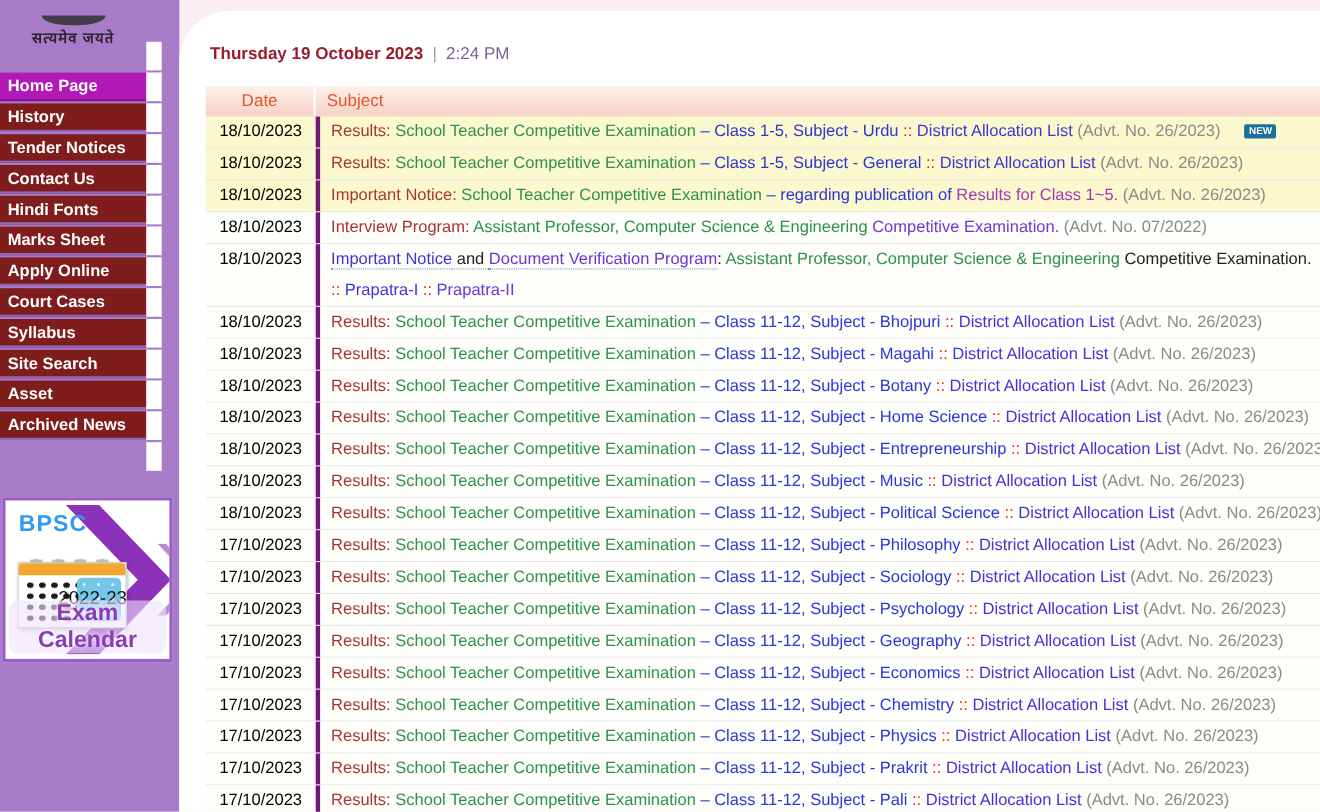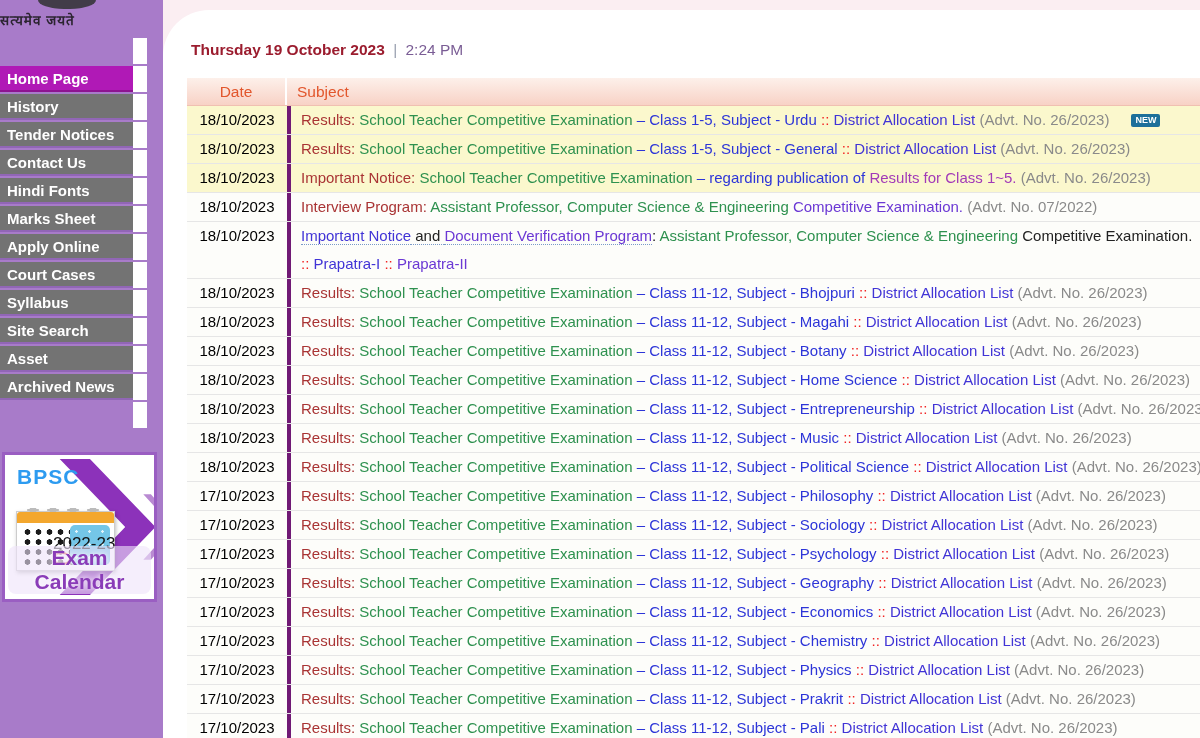--- a/index.html
+++ b/index.html
@@ -2,26 +2,26 @@
 <html><head>
 <meta charset="utf-8">
 <style>
   html,body{margin:0;padding:0}
   body{
     width:1200px;height:738px;overflow:hidden;position:relative;
     background:#fbeef2;font-family:"Liberation Sans",sans-serif;
   }
   
   .sidebar{position:absolute;left:0;top:0;width:163px;height:738px;background:#a87bc9}
-  .emblem{position:absolute;top:0;left:0;width:133px;text-align:left}
+  .emblem{position:absolute;top:14px;left:0;width:133px;text-align:center}
   .emblem-art{width:58px;height:9px;margin:0 auto;background:#423c48;border-radius:0 0 26px 26px / 0 0 9px 9px}
   .emblem-caption{color:#2b2430;font-weight:bold;font-size:13.5px;margin-top:2px;letter-spacing:1px}
   .menu{position:absolute;top:38px;left:0;width:153px}
   .menu-row{display:flex;height:28px}
-  .menu-label{display:block;width:133px;height:26px;box-sizing:border-box;background:#737373;
+  .menu-label{display:block;width:133px;height:26px;box-sizing:border-box;background:#7f1d1d;
     border-bottom:2px solid #9166b6;color:#fff;font-weight:bold;font-size:15px;line-height:25px;
     padding-left:7px;text-decoration:none;cursor:pointer}
   .menu-label.active{background:#b019b6;border-bottom-color:#8d1490}
   .menu-strip{width:14px;height:26px;background:#fff;border-bottom:2px solid #a87bc9}
   .menu-row.spacer .menu-label{background:transparent;border-bottom-color:transparent;cursor:default}
   
   .cal-badge{position:absolute;left:2px;top:452px;width:155px;height:150px;background:#fff;
     border:3px solid #9a5ec2;box-sizing:border-box;overflow:hidden;cursor:pointer}
   .cal-arrow{position:absolute;right:-4px;top:4px;width:126px;height:136px;background:#8c32ba;
     clip-path:polygon(46% 0,98% 50%,46% 100%,22% 100%,74% 50%,22% 0)}

